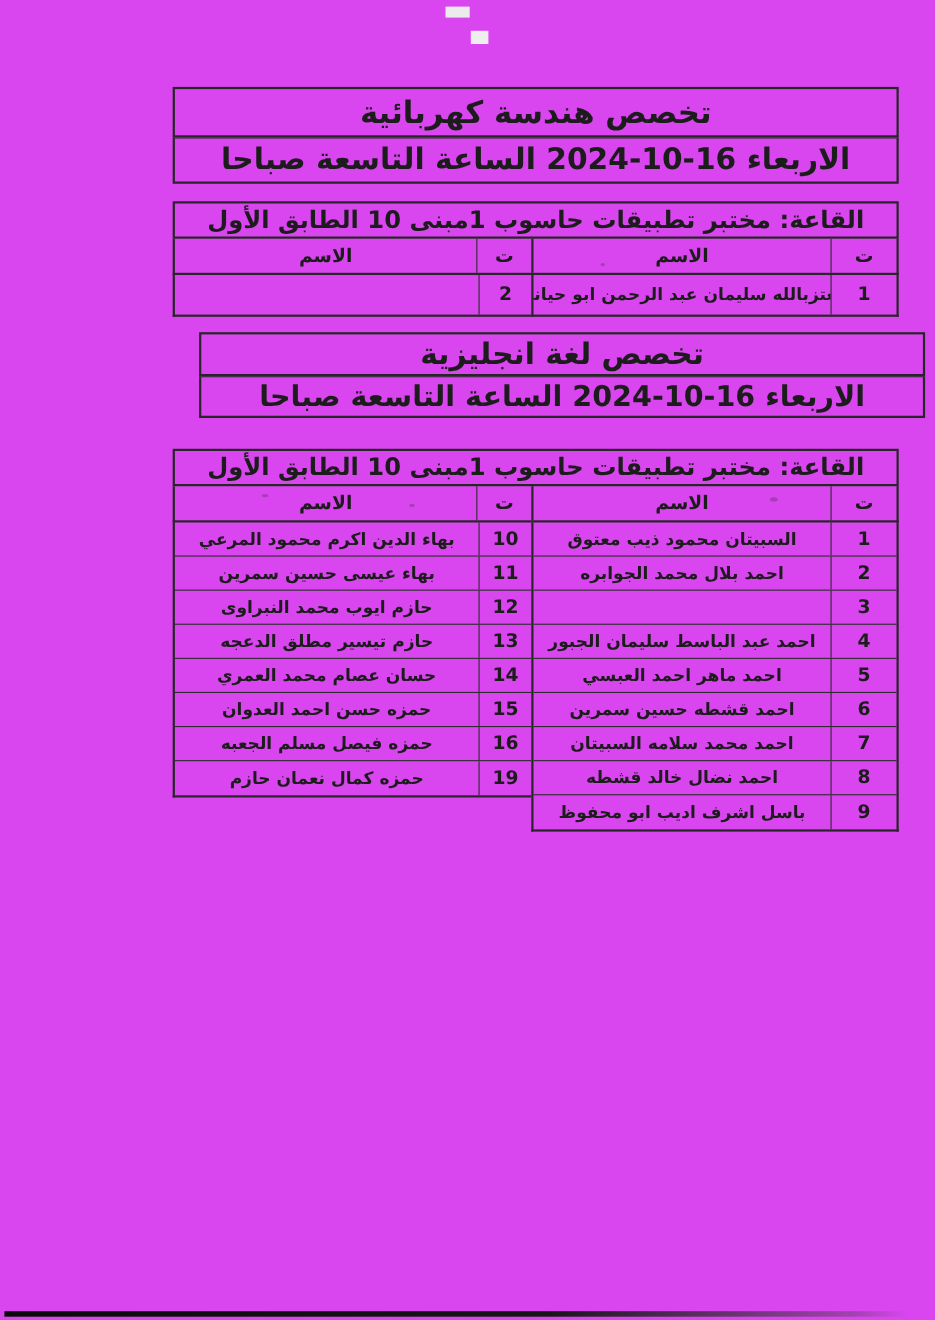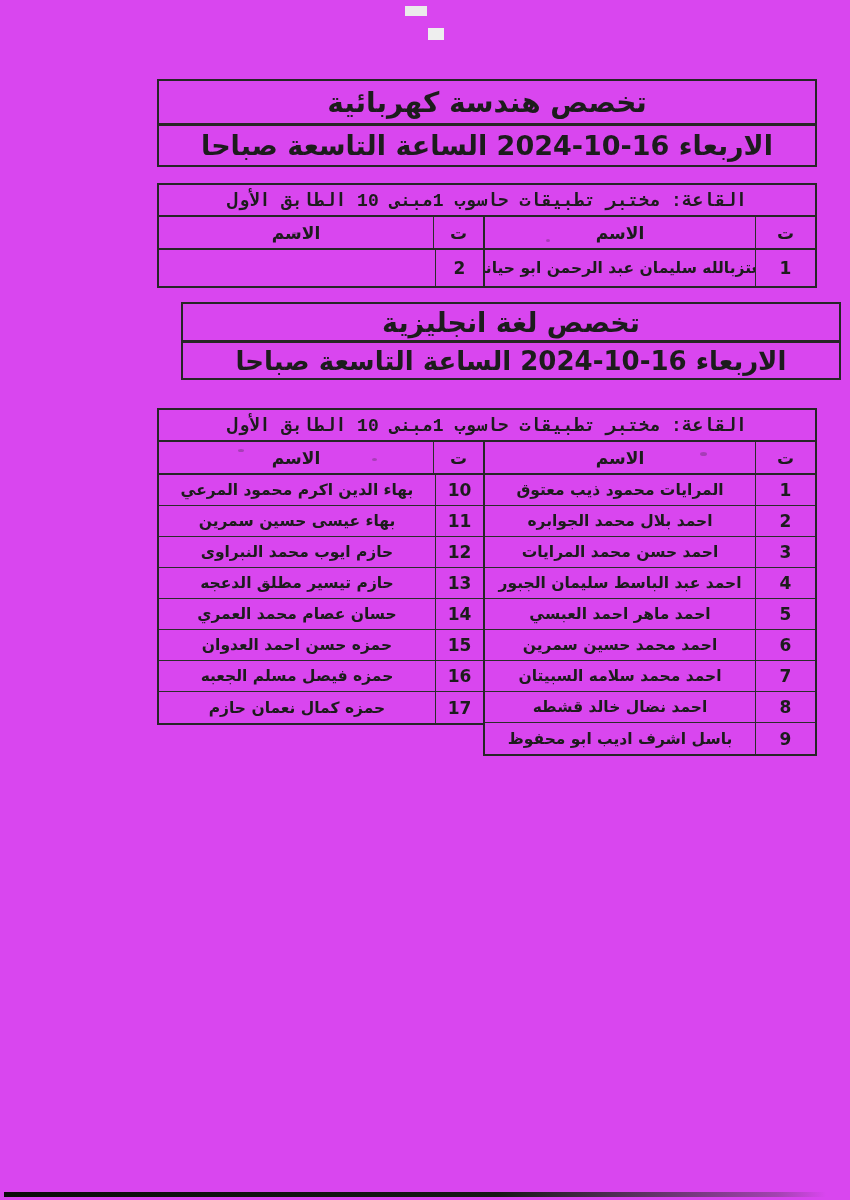--- a/index.html
+++ b/index.html
@@ -31,21 +31,21 @@
   }
   .spec-box.compact .spec-title { height: 40px; font-size: 27px; }
   .spec-box.compact .spec-date  { height: 38px; font-size: 26px; }
 
   
   .table { width: 660px; }
   .t-title {
     height: 34px;
     border: 2.2px solid #262626;
     display: flex; align-items: center; justify-content: center;
-    font-size: 18px; font-weight: bold; font-family: Liberation Mono, monospace;
+    font-size: 22px; font-weight: bold;
   }
   .t-head {
     display: flex;
     height: 33px;
     border-left: 2.2px solid #262626;
     border-right: 2.2px solid #262626;
     border-bottom: 2.2px solid #262626;
   }
   .cell {
     display: flex; align-items: center; justify-content: center;
@@ -147,41 +147,40 @@
     <div class="t-head">
       <div class="cell h-num1">ت</div>
       <div class="cell h-name1">الاسم</div>
       <div class="cell h-num2">ت</div>
       <div class="cell h-name2">الاسم</div>
     </div>
     <div class="t-body">
       <div class="half rhalf">
           <div class="trow">
             <div class="cell cnum">1</div>
-            <div class="cell cname">المرايات محمود ذيب معتوق</div>
+            <div class="cell cname">السبيتان محمود ذيب معتوق</div>
           </div>
           <div class="trow">
             <div class="cell cnum">2</div>
             <div class="cell cname">احمد بلال محمد الجوابره</div>
           </div>
           <div class="trow">
             <div class="cell cnum">3</div>
-            <div class="cell cname">احمد حسن محمد المرايات</div>
           </div>
           <div class="trow">
             <div class="cell cnum">4</div>
             <div class="cell cname">احمد عبد الباسط سليمان الجبور</div>
           </div>
           <div class="trow">
             <div class="cell cnum">5</div>
             <div class="cell cname">احمد ماهر احمد العبسي</div>
           </div>
           <div class="trow">
             <div class="cell cnum">6</div>
-            <div class="cell cname">احمد محمد حسين سمرين</div>
+            <div class="cell cname">احمد قشطه حسين سمرين</div>
           </div>
           <div class="trow">
             <div class="cell cnum">7</div>
             <div class="cell cname">احمد محمد سلامه السبيتان</div>
           </div>
           <div class="trow">
             <div class="cell cnum">8</div>
             <div class="cell cname">احمد نضال خالد قشطه</div>
           </div>
           <div class="trow">
@@ -212,21 +211,21 @@
           </div>
           <div class="trow">
             <div class="cell cnum">15</div>
             <div class="cell cname">حمزه حسن احمد العدوان</div>
           </div>
           <div class="trow">
             <div class="cell cnum">16</div>
             <div class="cell cname">حمزه فيصل مسلم الجعبه</div>
           </div>
           <div class="trow">
-            <div class="cell cnum">17</div>
+            <div class="cell cnum">19</div>
             <div class="cell cname">حمزه كمال نعمان حازم</div>
           </div>
         </div>
     </div>
   </div>
 
   <div class="artifact bottom-line"></div>
 </div>
 
 </body></html>

